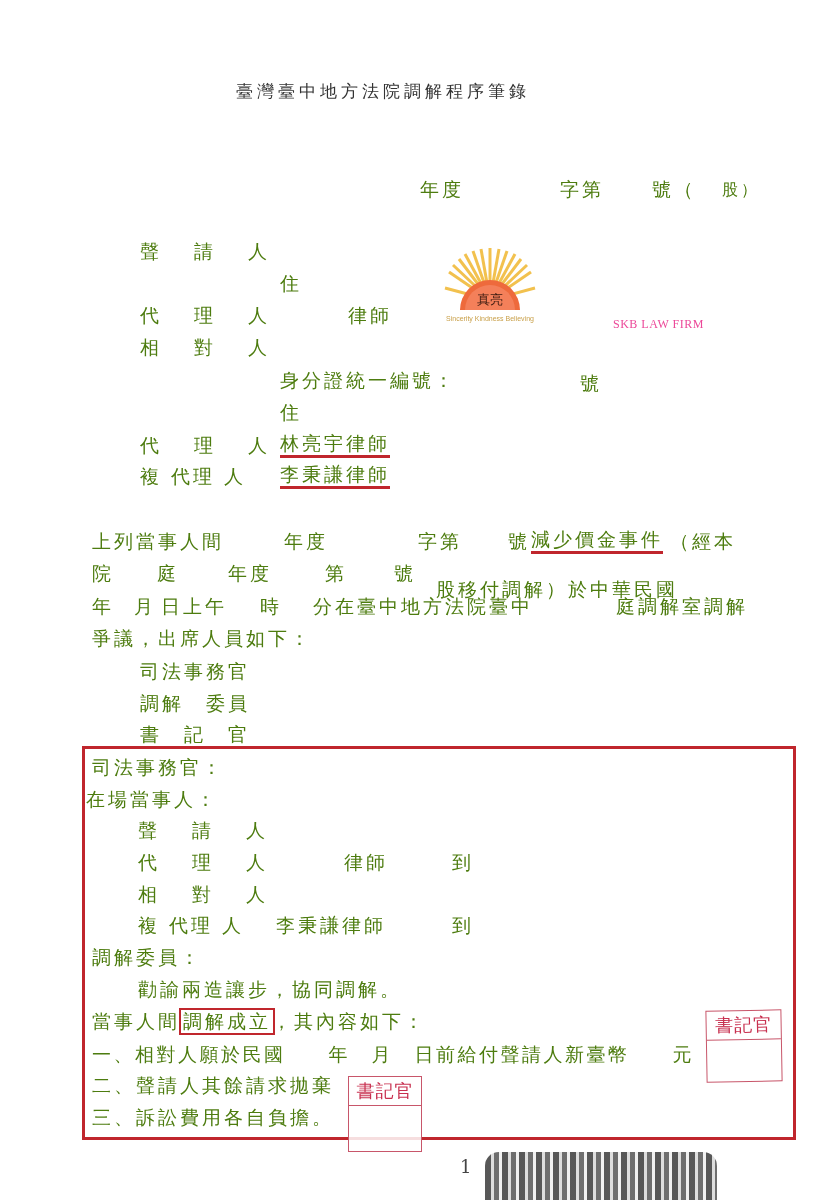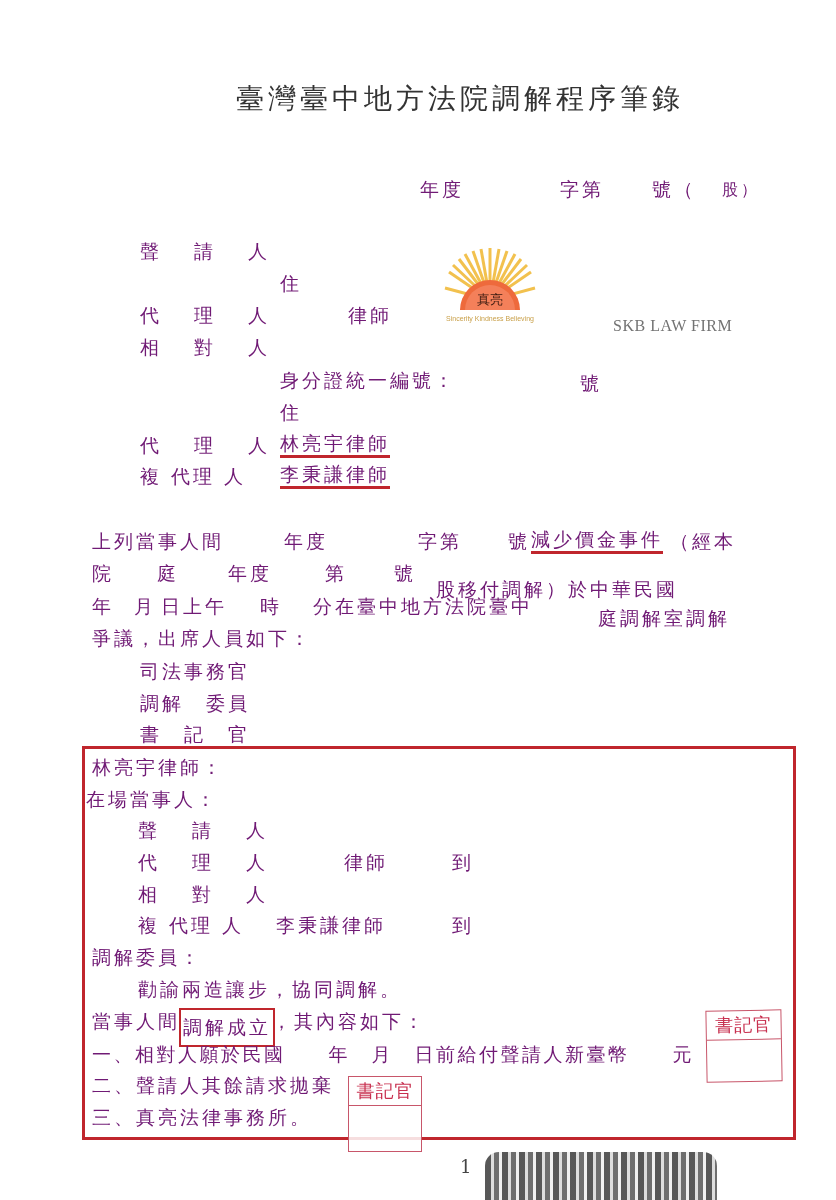--- a/index.html
+++ b/index.html
@@ -1,31 +1,31 @@
 <!DOCTYPE html>
 <html><head>
   <meta charset="utf-8">
   <style>
     html, body { margin:0; padding:0; background:#ffffff; }
     body { width:836px; height:1200px; position:relative; overflow:hidden;
            font-family:"DejaVu Serif", "Liberation Serif", serif; color:#2b2b2b; }
     .abs { position:absolute; white-space:nowrap; }
-    .title { font-size:28px; letter-spacing:4px; color:#333; }
-    .t { font-size:19px; letter-spacing:3px; color:#701a75; line-height:1; }
+    .title { font-size:17px; letter-spacing:4px; color:#333; }
+    .t { font-size:19px; letter-spacing:3px; color:#4d7c0f; line-height:1; }
     .ul { border-bottom:3px solid #c0262d; padding-bottom:2px; }
     .redbox { position:absolute; left:82px; top:746px; width:714px; height:394px;
               border:3px solid #c0262d; box-sizing:border-box; }
     .hl-box { border:2px solid #c0262d; padding:0 1px; }
     .stamp { position:absolute; border:1.5px solid #c8566a; background:rgba(255,255,255,0.85); }
     .stamp .st-label { display:block; color:#c8304f; font-family:"DejaVu Sans", sans-serif;
                        font-size:18px; letter-spacing:1px; border-bottom:1.5px solid #c8566a;
                        padding:2px 3px; text-align:center; }
     .logo-text { font-family:"DejaVu Serif", serif; font-weight:bold; font-size:38px;
                  letter-spacing:2px; color:#111; }
-    .logo-sub { font-family:"Liberation Serif", serif; font-size:16px; color:#737373; letter-spacing:0.5px; }
+    .logo-sub { font-family:"Liberation Serif", serif; font-size:12px; color:#ec4899; letter-spacing:0.5px; }
     .seal { position:absolute; left:485px; top:1152px; width:232px; height:60px;
             background:repeating-linear-gradient(90deg,#3a3a3a 0 6px,#d8d8d8 6px 9px,#555 9px 14px,#eee 14px 17px);
             border-radius:14px 14px 0 0; opacity:0.85; }
     .page-no { font-size:18px; color:#444; }
   </style>
 </head>
 <body>
 
 <div class="abs title" style="left:236px;top:80px;">臺灣臺中地方法院調解程序筆錄</div>
 
@@ -91,56 +91,56 @@
   <span class="abs t" style="left:228px;top:564px;">年度</span>
   <span class="abs t" style="left:325px;top:564px;">第</span>
   <span class="abs t" style="left:394px;top:564px;">號</span>
   <span class="abs t" style="left:436px;top:580px;">股移付調解）於中華民國</span>
 
   <span class="abs t" style="left:92px;top:597px;">年</span>
   <span class="abs t" style="left:134px;top:597px;">月</span>
   <span class="abs t" style="left:161px;top:597px;text-align:center;">日上午</span>
   <span class="abs t" style="left:260px;top:597px;">時</span>
   <span class="abs t" style="left:313px;top:597px;">分在臺中地方法院臺中</span>
-  <span class="abs t" style="left:598px;top:597px;margin-top:12px;">庭調解室調解</span>
+  <span class="abs t" style="left:616px;top:597px;">庭調解室調解</span>
 
   <span class="abs t" style="left:92px;top:629px;">爭議，出席人員如下：</span>
 
   <span class="abs t" style="left:140px;top:662px;">司法事務官</span>
   <span class="abs t" style="left:140px;top:694px;">調解　委員</span>
   <span class="abs t" style="left:140px;top:725px;">書　記　官</span>
 </div>
 
 <div class="redbox"></div>
 <div>
-  <span class="abs t" style="left:92px;top:758px;">林亮宇律師：</span>
+  <span class="abs t" style="left:92px;top:758px;">司法事務官：</span>
   <span class="abs t" style="left:86px;top:790px;">在場當事人：</span>
 
   <span class="abs t" style="left:138px;top:821px;letter-spacing:8px;">聲　請　人</span>
 
   <span class="abs t" style="left:138px;top:853px;letter-spacing:8px;">代　理　人</span>
   <span class="abs t" style="left:344px;top:853px;">律師</span>
   <span class="abs t" style="left:452px;top:853px;">到</span>
 
   <span class="abs t" style="left:138px;top:885px;letter-spacing:8px;">相　對　人</span>
 
   <span class="abs t" style="left:138px;top:916px;">複 代理 人</span>
   <span class="abs t" style="left:276px;top:916px;">李秉謙律師</span>
   <span class="abs t" style="left:452px;top:916px;">到</span>
 
   <span class="abs t" style="left:92px;top:948px;">調解委員：</span>
   <span class="abs t" style="left:138px;top:980px;">勸諭兩造讓步，協同調解。</span>
 
   <span class="abs t" style="left:92px;top:1012px;">當事人間</span>
-  <span class="abs t hl-box" style="left:179px;top:1008px;padding:8px 2px;">調解成立</span>
+  <span class="abs t hl-box" style="left:179px;top:1008px;padding:2px 2px;">調解成立</span>
   <span class="abs t" style="left:272px;top:1012px;">，其內容如下：</span>
 
   <span class="abs t" style="left:92px;top:1045px;letter-spacing:2.5px;">一、相對人願於民國　　年　月　日前給付聲請人新臺幣　　元</span>
   <span class="abs t" style="left:92px;top:1076px;">二、聲請人其餘請求拋棄</span>
-  <span class="abs t" style="left:92px;top:1108px;">三、真亮法律事務所。</span>
+  <span class="abs t" style="left:92px;top:1108px;">三、訴訟費用各自負擔。</span>
 </div>
 
 <div class="stamp" style="left:706px;top:1010px;width:74px;height:70px;transform:rotate(-1deg);">
   <span class="st-label">書記官</span>
 </div>
 <div class="stamp" style="left:348px;top:1076px;width:72px;height:74px;">
   <span class="st-label">書記官</span>
 </div>
 
 <span class="abs page-no" style="left:460px;top:1156px;">1</span>

